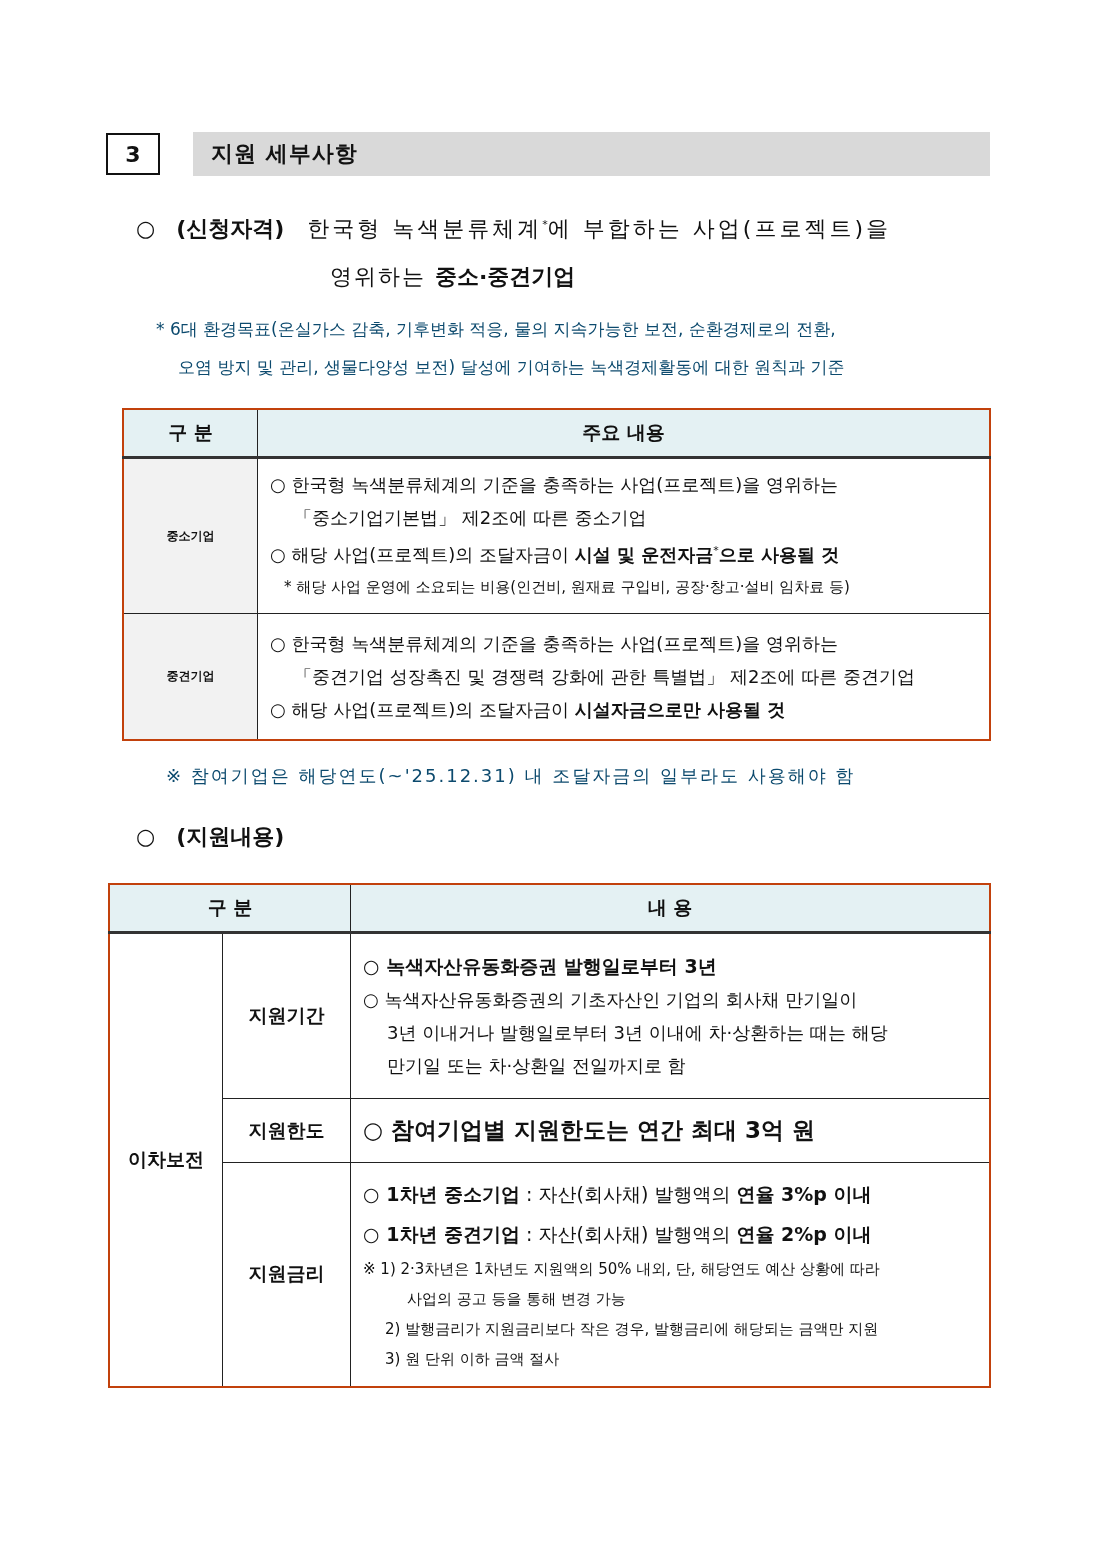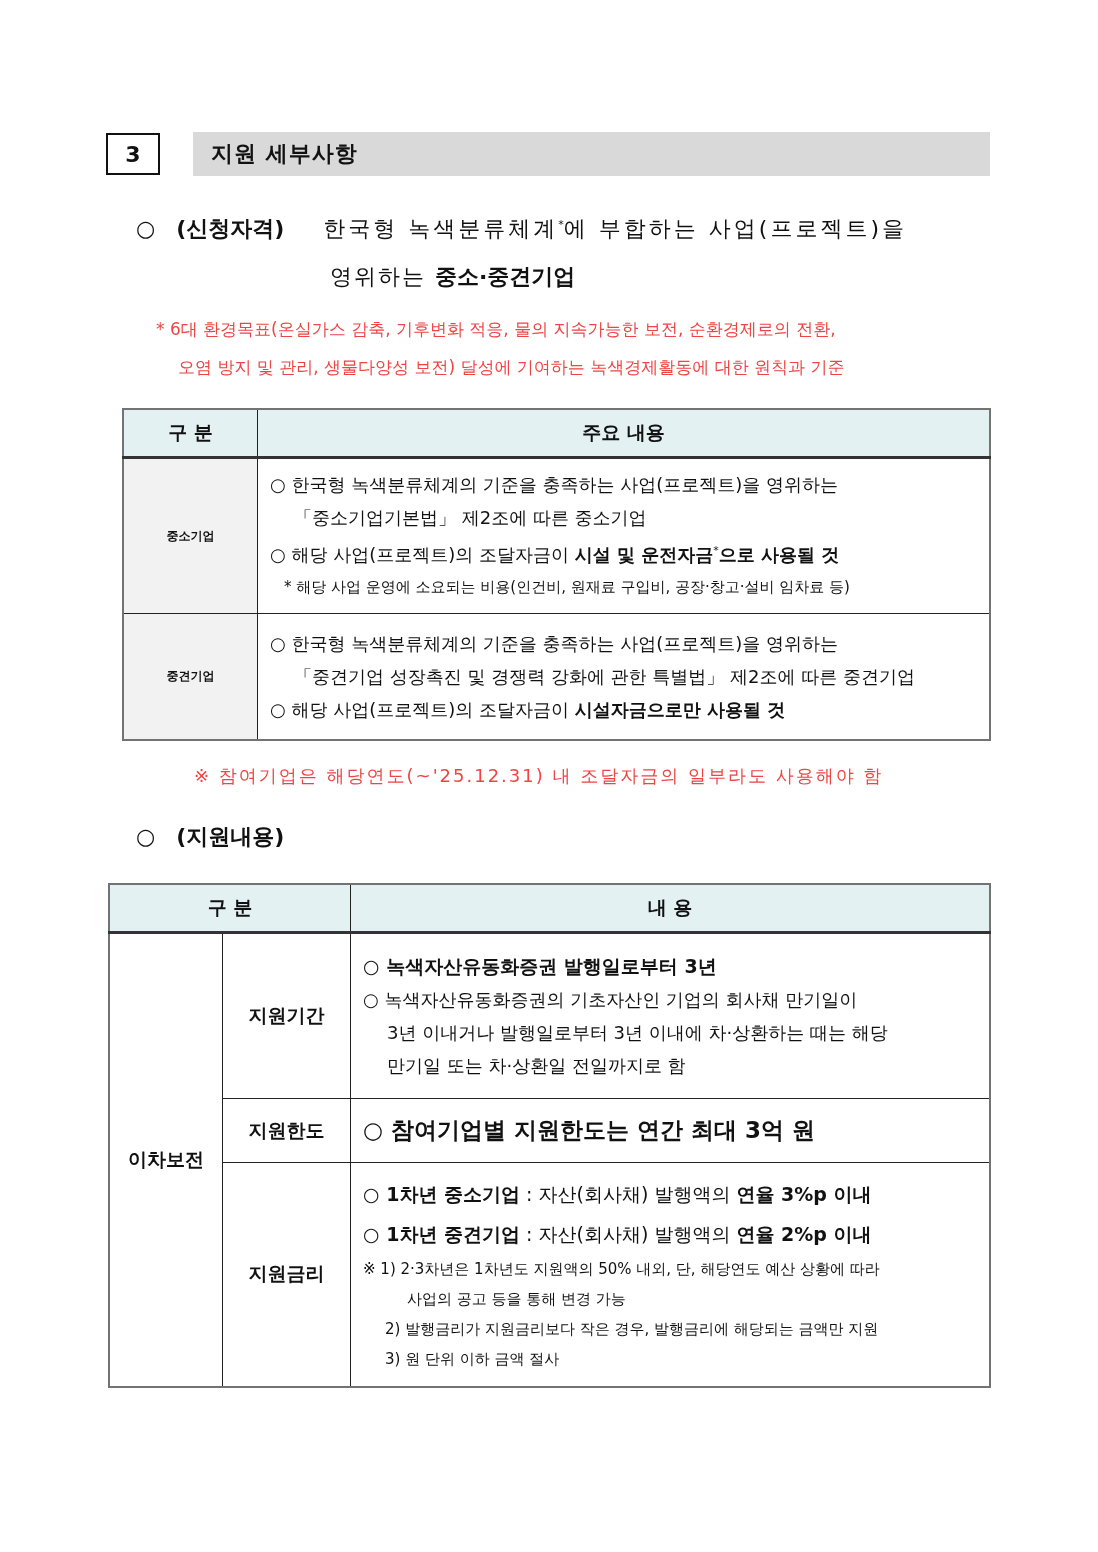--- a/index.html
+++ b/index.html
@@ -19,48 +19,48 @@
   .sec-bar {
     left: 193px; top: 132px; width: 797px; height: 44px;
     background: #d9d9d9;
     display: flex; align-items: center; padding-left: 18px; box-sizing: border-box;
     font-weight: bold; font-size: 22px; letter-spacing: 1px;
   }
 
   
   .bullet-line { font-size: 22px; white-space: nowrap; }
   .b { font-weight: bold; }
-  .note { font-size: 17px; white-space: nowrap; color: #ef4444; }
+  .note { font-size: 17px; white-space: nowrap; color: #0c4a6e; }
   sup { font-size: 11px; vertical-align: super; }
 
   
   table { border-collapse: collapse; position: absolute; }
   td, th { border: 1px solid #222; padding: 0; }
   .hdr { background: #e4f1f3; font-weight: bold; font-size: 19px; text-align: center; height: 46px; }
   .rowlabel { background: #f2f2f2; font-weight: bold; font-size: 12px; text-align: center; }
   .rowlabel2 { background: #ffffff; font-weight: bold; font-size: 19px; text-align: center; }
   .cell { font-size: 18px; padding: 8px 12px; line-height: 33px; vertical-align: middle; }
   .cell .line { white-space: nowrap; }
   .cell .sub { font-size: 15px; white-space: nowrap; }
   .indent { padding-left: 24px; }
   .thick-bottom { border-bottom: 3px solid #333; }
-  .outer { border: 2px solid #737373; }
+  .outer { border: 2px solid #c2410c; }
 </style>
 </head>
 <body>
 
 <div class="abs sec-num">3</div>
 <div class="abs sec-bar">
     <span>지원 세부사항</span>
   </div>
 
 <div class="abs bullet-line" style="left:136px; top:214px;">
   <span>○</span>
   <span class="b" style="margin-left:14px;">(신청자격)</span>
-  <span style="margin-left:32px; letter-spacing:3px;">한국형 녹색분류체계</span><sup>*</sup><span style="letter-spacing:3px;">에 부합하는 사업(프로젝트)을</span>
+  <span style="margin-left:16px; letter-spacing:3px;">한국형 녹색분류체계</span><sup>*</sup><span style="letter-spacing:3px;">에 부합하는 사업(프로젝트)을</span>
 </div>
 <div class="abs bullet-line" style="left:330px; top:262px;">
   <span style="letter-spacing:2px;">영위하는 </span><span class="b">중소·중견기업</span>
 </div>
 <div class="abs note" style="left:156px; top:318px;">* 6대 환경목표(온실가스 감축, 기후변화 적응, 물의 지속가능한 보전, 순환경제로의 전환,</div>
 <div class="abs note" style="left:178px; top:356px;">오염 방지 및 관리, 생물다양성 보전) 달성에 기여하는 녹색경제활동에 대한 원칙과 기준</div>
 
 <table class="outer" style="left:122px; top:408px; width:869px;">
   <tbody>
       <tr>
@@ -80,21 +80,21 @@
     <td class="rowlabel">중견기업</td>
     <td class="cell">
       <div class="line">○ 한국형 녹색분류체계의 기준을 충족하는 사업(프로젝트)을 영위하는</div>
       <div class="line indent">「중견기업 성장촉진 및 경쟁력 강화에 관한 특별법」 제2조에 따른 중견기업</div>
       <div class="line"><span>○ 해당 사업(프로젝트)의 조달자금이 </span><span class="b">시설자금으로만 사용될 것</span></div>
     </td>
   </tr>
 </tbody>
   </table>
 
-<div class="abs note" style="left:166px; top:764px; font-size:18px; letter-spacing:2px;margin-left:28px;">※ 참여기업은 해당연도(~'25.12.31) 내 조달자금의 일부라도 사용해야 함</div>
+<div class="abs note" style="left:166px; top:764px; font-size:18px; letter-spacing:2px;">※ 참여기업은 해당연도(~'25.12.31) 내 조달자금의 일부라도 사용해야 함</div>
 
 <div class="abs bullet-line" style="left:136px; top:822px;">
   <span>○</span>
   <span class="b" style="margin-left:14px;">(지원내용)</span>
 </div>
 
 <table class="outer" style="left:108px; top:883px; width:883px;">
   <tbody>
       <tr>
     <th class="hdr thick-bottom" colspan="2" style="width:240px;">구  분</th>

